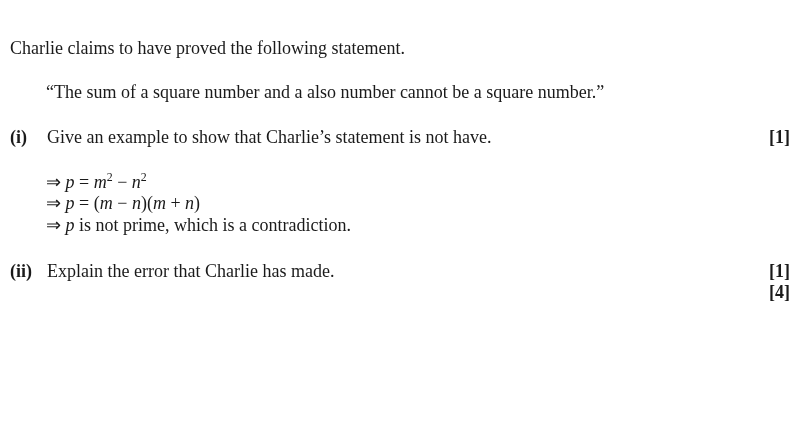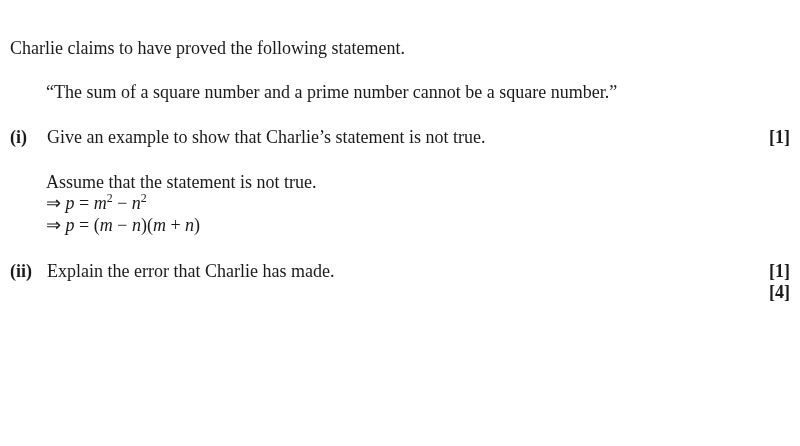--- a/index.html
+++ b/index.html
@@ -28,33 +28,33 @@
   i { font-style: italic; }
   sup { font-size: 66%; vertical-align: super; line-height: 0; }
 </style>
 </head>
 <body>
 
 <div class="page">
 
   <p class="intro">Charlie claims to have proved the following statement.</p>
 
-  <p class="quote">“The sum of a square number and a prime number cannot be a square number.”</p>
+  <p class="quote">“The sum of a square number and a also number cannot be a square number.”</p>
 
   <div class="part-row first">
     <span class="part-label">(i)</span>
-    <span class="part-text">Give an example to show that Charlie’s statement is not true.</span>
+    <span class="part-text">Give an example to show that Charlie’s statement is not have.</span>
     <span class="marks">[1]</span>
   </div>
 
 
   <div class="proof">
-    <div class="proof-line">Assume that the statement is not true.</div>
     <div class="proof-line">⇒ <i>p</i> = <i>m</i><sup>2</sup> − <i>n</i><sup>2</sup></div>
     <div class="proof-line">⇒ <i>p</i> = (<i>m</i> − <i>n</i>)(<i>m</i> + <i>n</i>)</div>
+    <div class="proof-line">⇒ <i>p</i> is not prime, which is a contradiction.</div>
   </div>
 
   <div class="part-row second">
     <span class="part-label">(ii)</span>
     <span class="part-text">Explain the error that Charlie has made.</span>
     <span class="marks">[1]</span>
   </div>
 
 
   <div class="marks-line">

